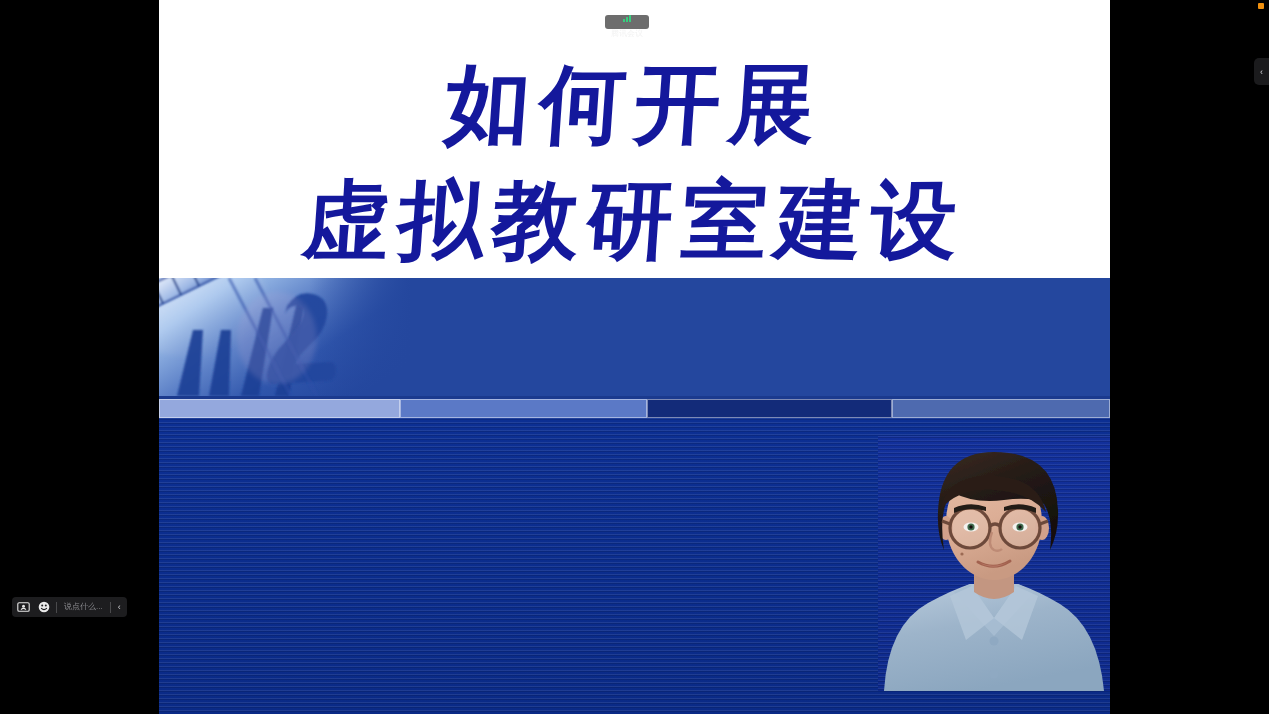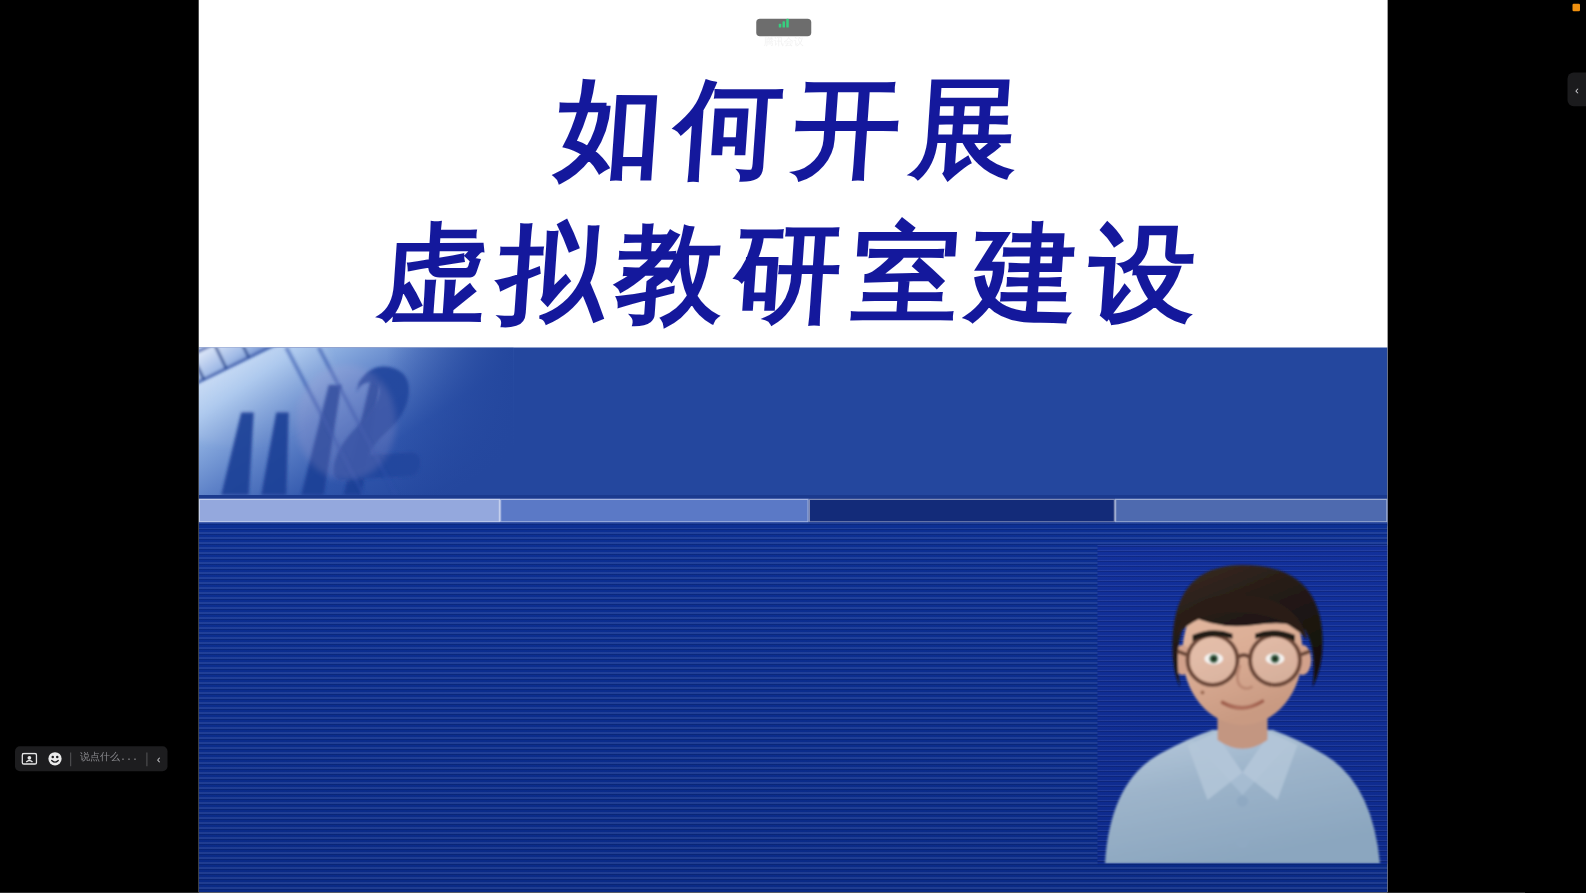--- a/index.html
+++ b/index.html
@@ -144,21 +144,21 @@
   }
   .tb-icon {
     width:15px; height:15px;
     display:flex; align-items:center; justify-content:center;
     color:#e6e6e6;
   }
   .tb-sep { width:1px; height:11px; background:#4a4a4c; }
   #chat-placeholder {
     font-size:8px; color:#8c8c90;
     white-space:nowrap; line-height:1;
-    font-family:Liberation Mono, monospace;
+    font-family:Liberation Sans, sans-serif;
     padding:0 2px;
   }
   .tb-chevron { color:#cfcfd2; font-size:9px; line-height:1; padding:0 2px; }
 
   
   #panel-toggle {
     position:absolute;
     right:0; top:58px;
     width:15px; height:27px;
     background:#1b1b1d;

